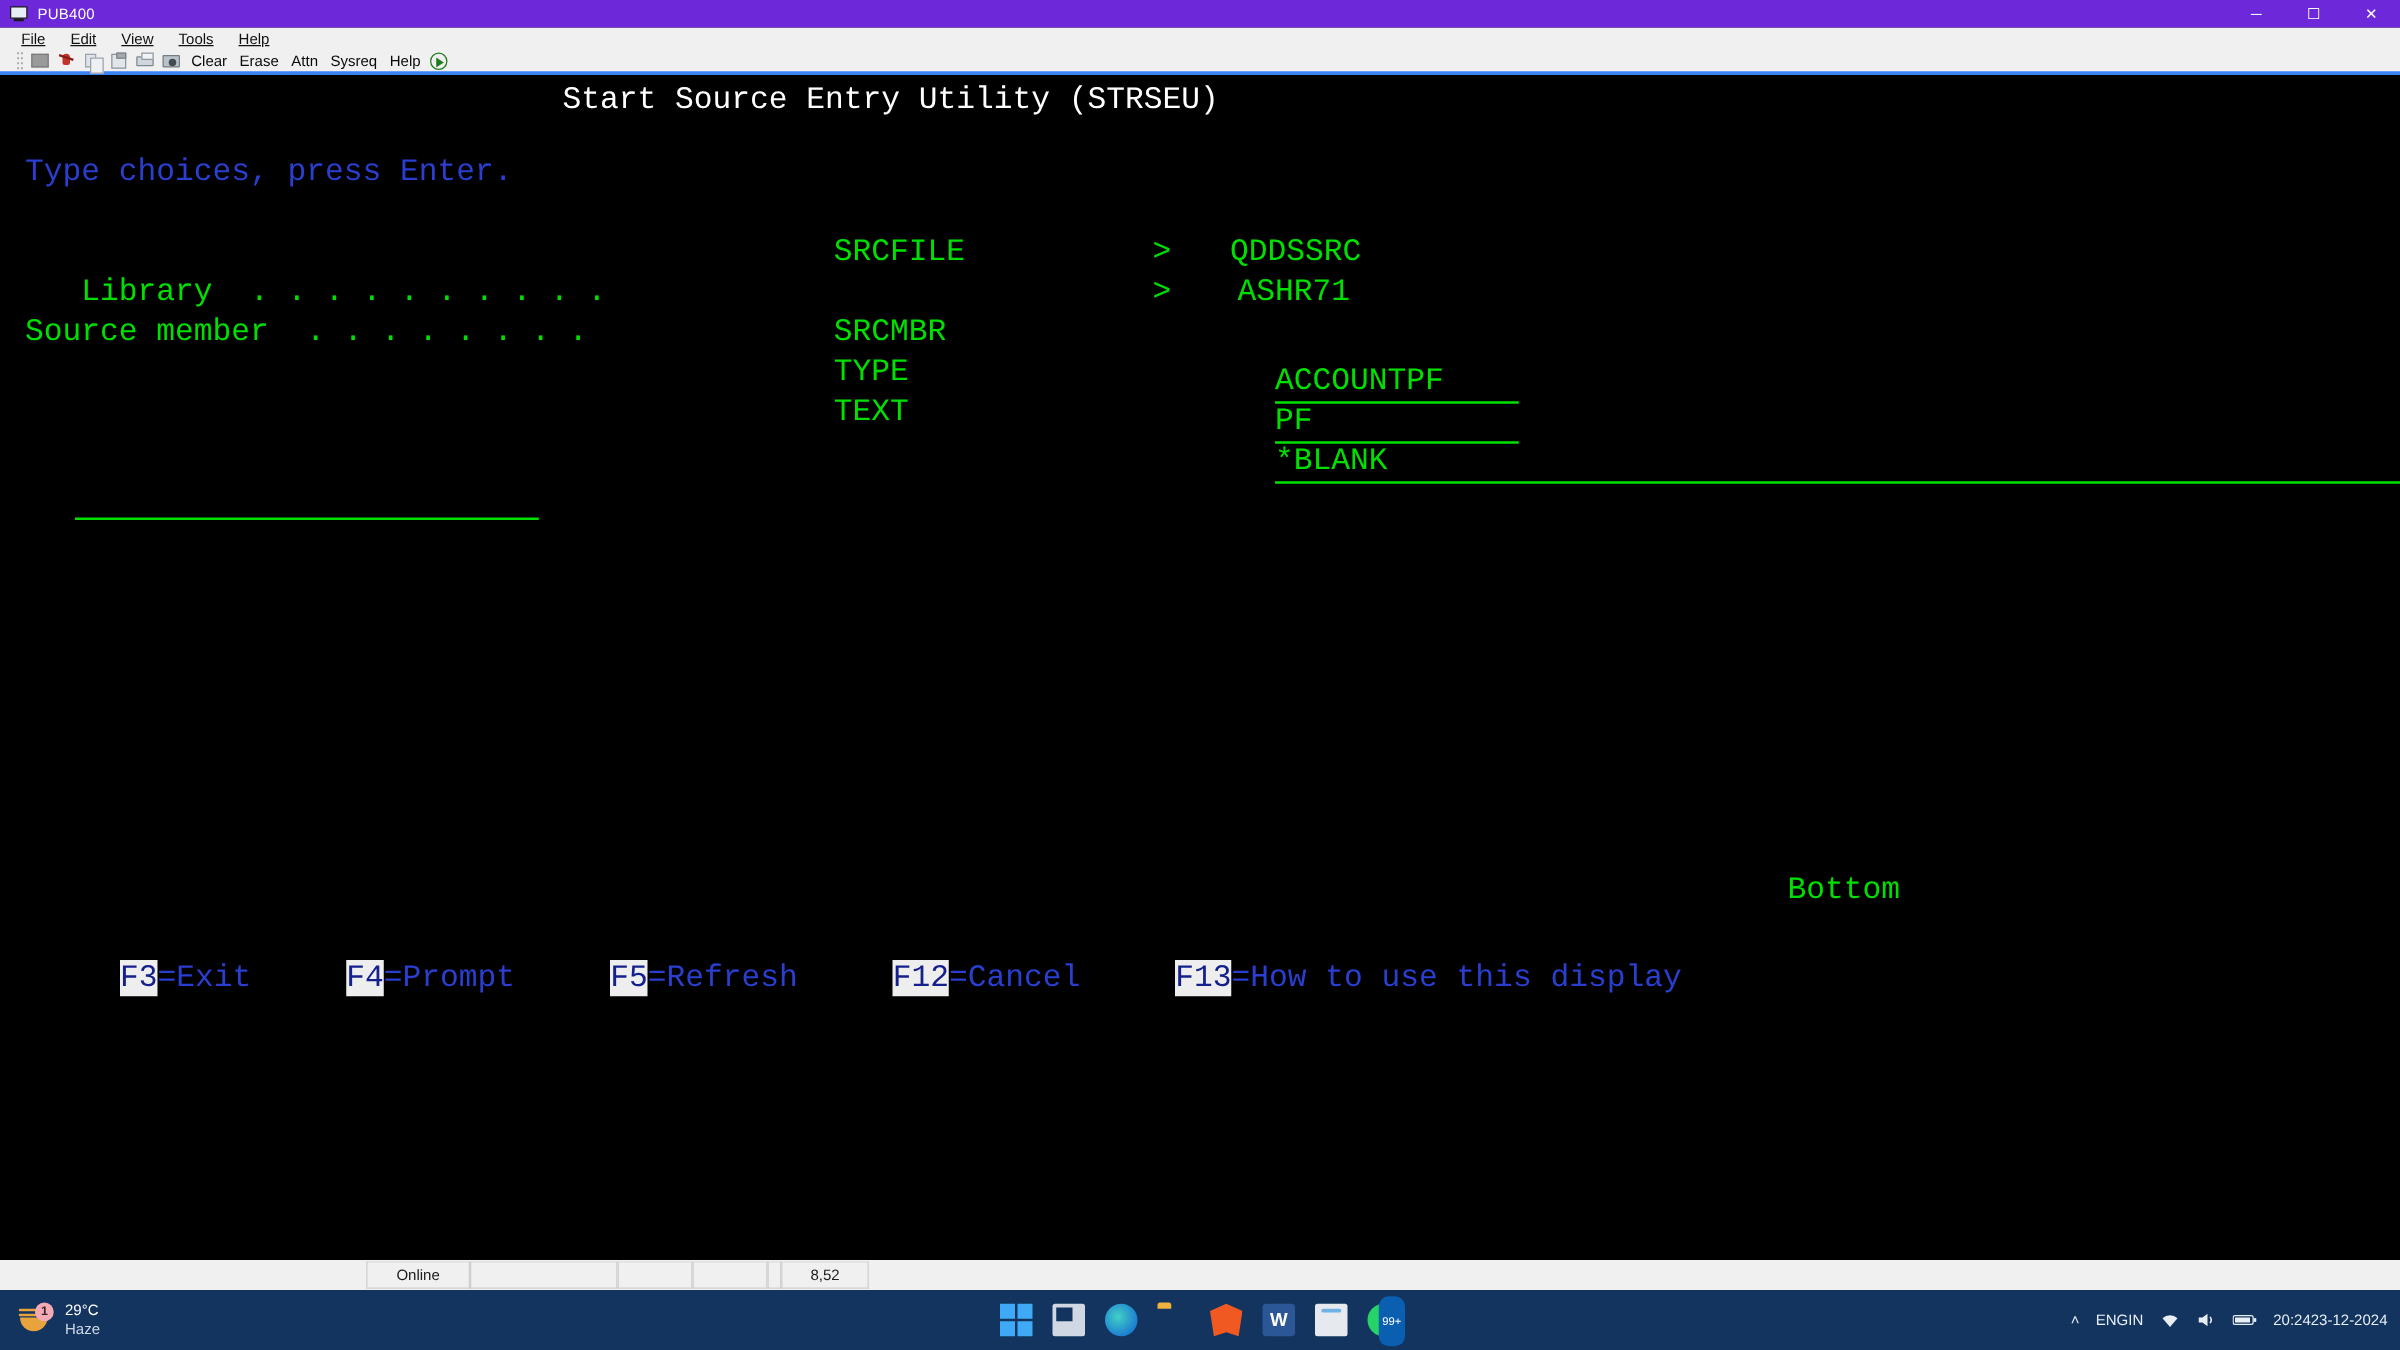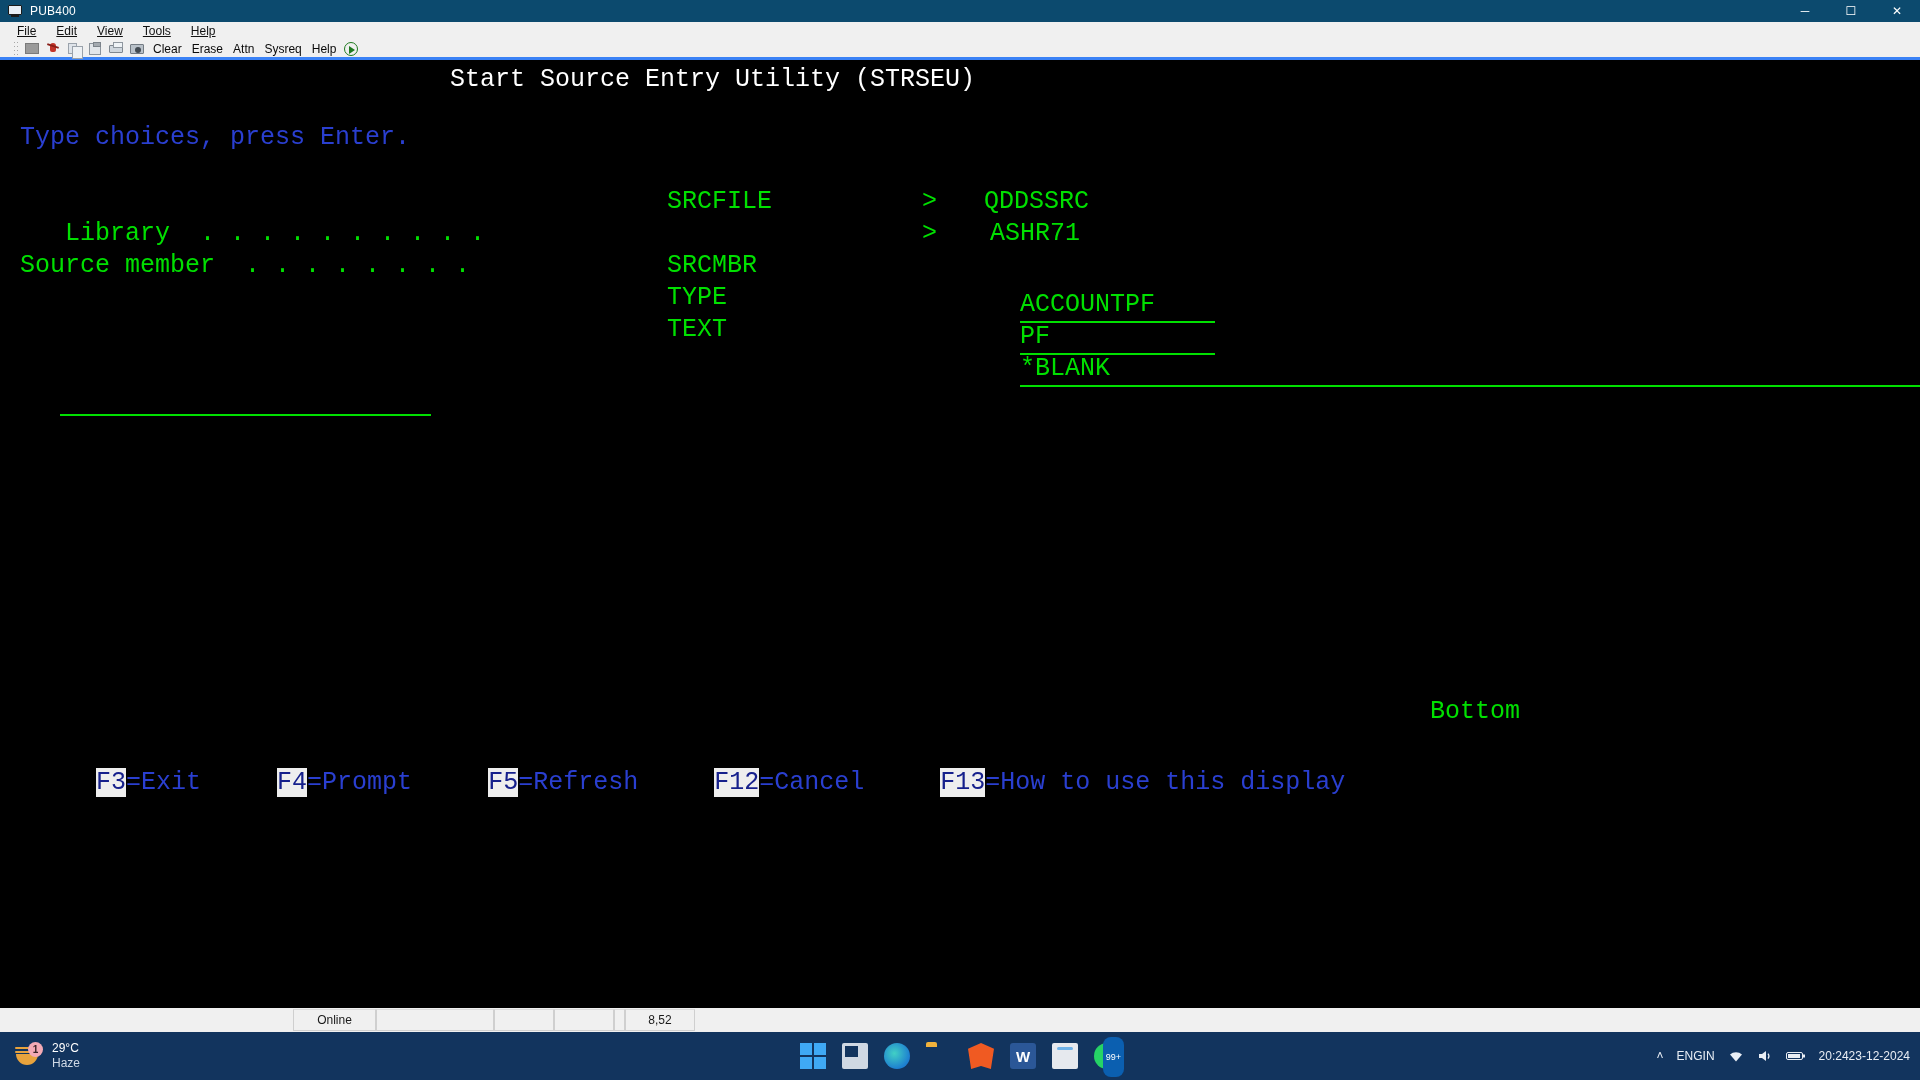--- a/index.html
+++ b/index.html
@@ -6,21 +6,21 @@
   html, body {
     width: 1920px; height: 1080px;
     overflow: hidden;
     background: #000;
     font-family: "Liberation Sans", sans-serif;
   }
 
   
   #title-bar {
     height: 22px;
-    background: #0c4a6e;
+    background: #6d28d9;
     display: flex;
     align-items: center;
     color: #ffffff;
     font-size: 12px;
     position: relative;
   }
   #title-bar .app-icon {
     width: 16px; height: 16px;
     margin: 0 7px 0 7px;
     position: relative;

